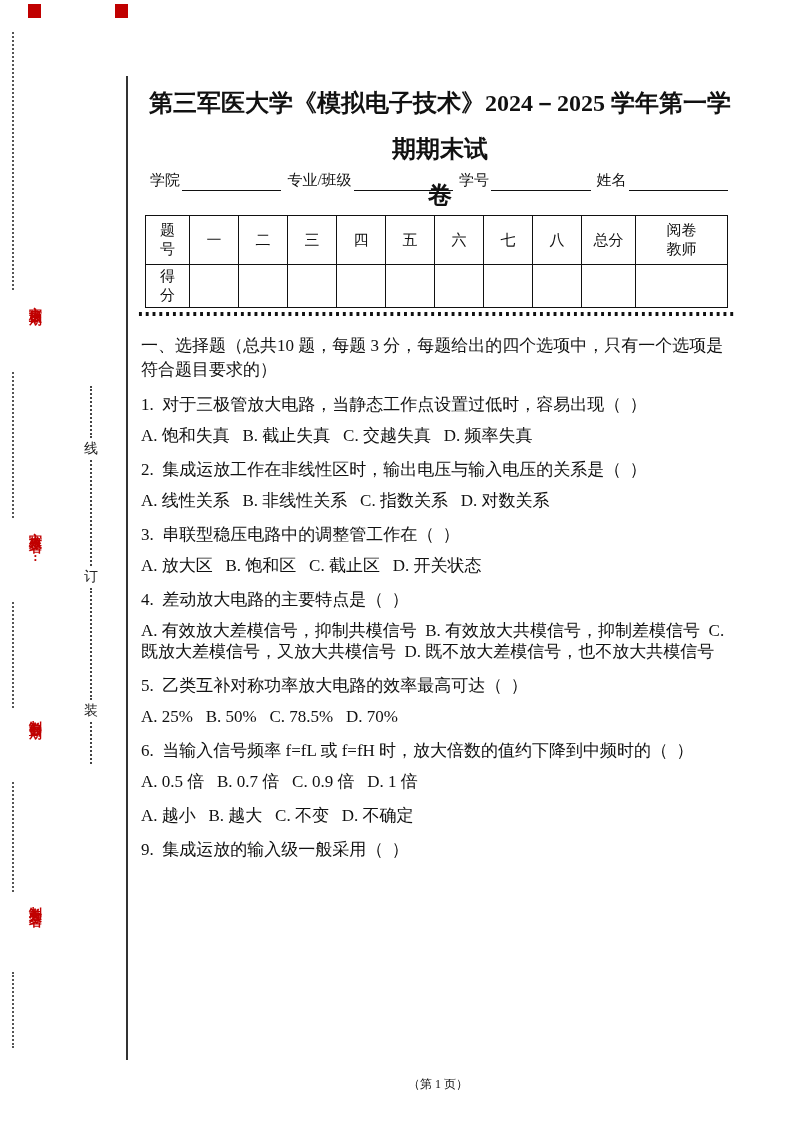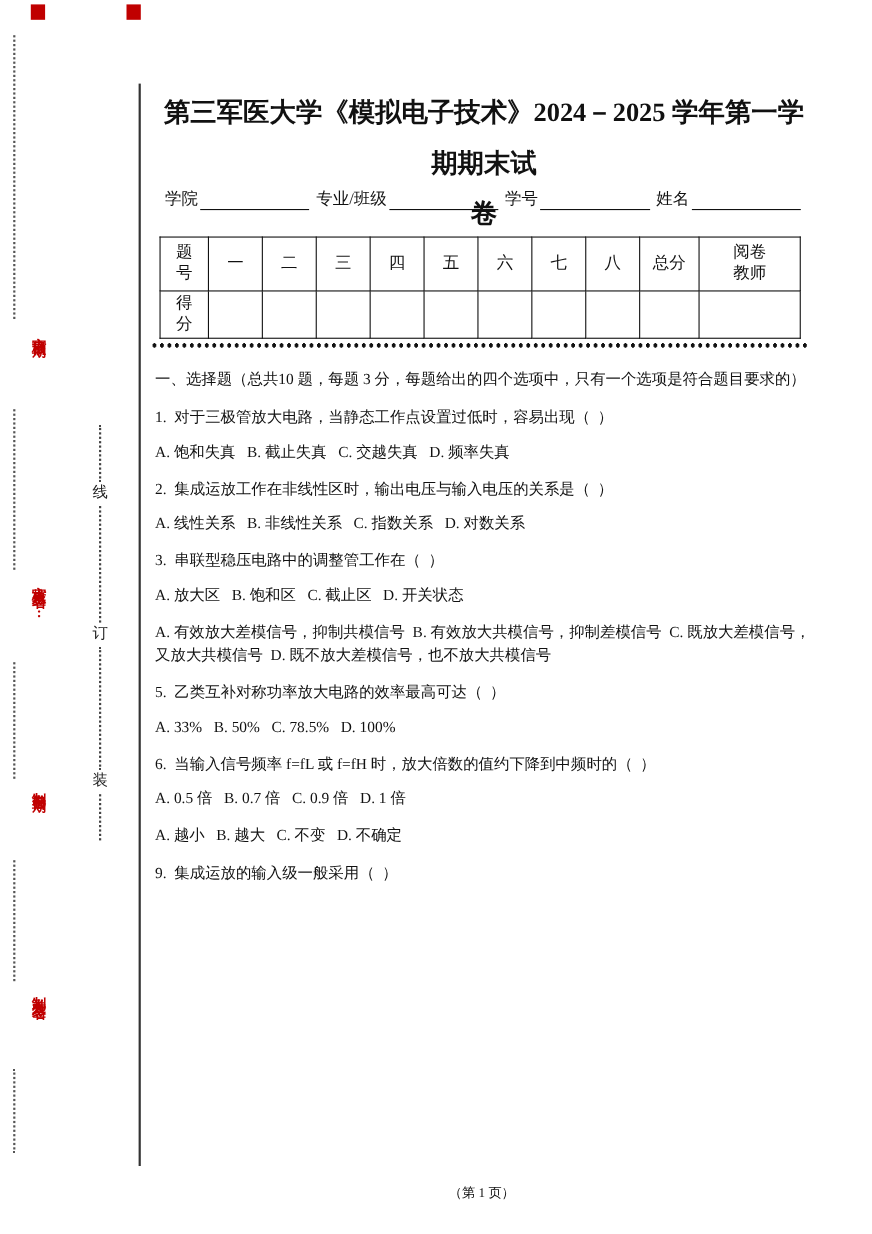--- a/index.html
+++ b/index.html
@@ -27,21 +27,21 @@
   .score-table { position: absolute; left: 145px; top: 215px; border-collapse: collapse; table-layout: fixed; font-size: 15px; }
   .score-table td { border: 1.4px solid #111; text-align: center; vertical-align: middle;
                     white-space: pre-line; line-height: 19px; padding: 0; }
   .score-table tr.r1 td { height: 48px; }
   .score-table tr.r2 td { height: 42px; }
 
   .dotline { position: absolute; left: 137px; top: 311px; width: 597px; height: 6px;
              background-image: radial-gradient(circle, #111 1.8px, transparent 2px);
              background-size: 6.8px 6px; background-position: left center; background-repeat: repeat-x; }
 
-  .bodytext { position: absolute; left: 141px; top: 334px; width: 596px; font-size: 14px; }
+  .bodytext { position: absolute; left: 141px; top: 334px; width: 596px; font-size: 17px; }
   .bodytext p { white-space: pre-wrap; }
   .heading { line-height: 24px; margin: 0 0 12px; }
   .stem { line-height: 21px; margin: 0 0 10px; }
   .opts { line-height: 21px; margin: 0 0 13px; }
 
   .footer { position: absolute; left: 140px; top: 1076px; width: 596px; text-align: center; font-weight: normal; font-size: 12px; }
 </style>
 </head>
 <body>
 
@@ -147,25 +147,26 @@
     </div>
     <div>
       <p class="stem">2.  集成运放工作在非线性区时，输出电压与输入电压的关系是（  ）</p>
       <p class="opts">A. 线性关系   B. 非线性关系   C. 指数关系   D. 对数关系</p>
     </div>
     <div>
       <p class="stem">3.  串联型稳压电路中的调整管工作在（  ）</p>
       <p class="opts">A. 放大区   B. 饱和区   C. 截止区   D. 开关状态</p>
     </div>
     <div>
+      <p class="stem">4.  差动放大电路的主要特点是（  ）</p>
       <p class="opts">A. 有效放大差模信号，抑制共模信号  B. 有效放大共模信号，抑制差模信号  C. 既放大差模信号，又放大共模信号  D. 既不放大差模信号，也不放大共模信号</p>
     </div>
     <div>
       <p class="stem">5.  乙类互补对称功率放大电路的效率最高可达（  ）</p>
-      <p class="opts">A. 33%   B. 50%   C. 78.5%   D. 100%</p>
+      <p class="opts">A. 25%   B. 50%   C. 78.5%   D. 70%</p>
     </div>
     <div>
       <p class="stem">6.  当输入信号频率 f=fL 或 f=fH 时，放大倍数的值约下降到中频时的（  ）</p>
       <p class="opts">A. 0.5 倍   B. 0.7 倍   C. 0.9 倍   D. 1 倍</p>
     </div>
     <div>
       <p class="opts">A. 越小   B. 越大   C. 不变   D. 不确定</p>
     </div>
     <div>
       <p class="stem">9.  集成运放的输入级一般采用（  ）</p>

